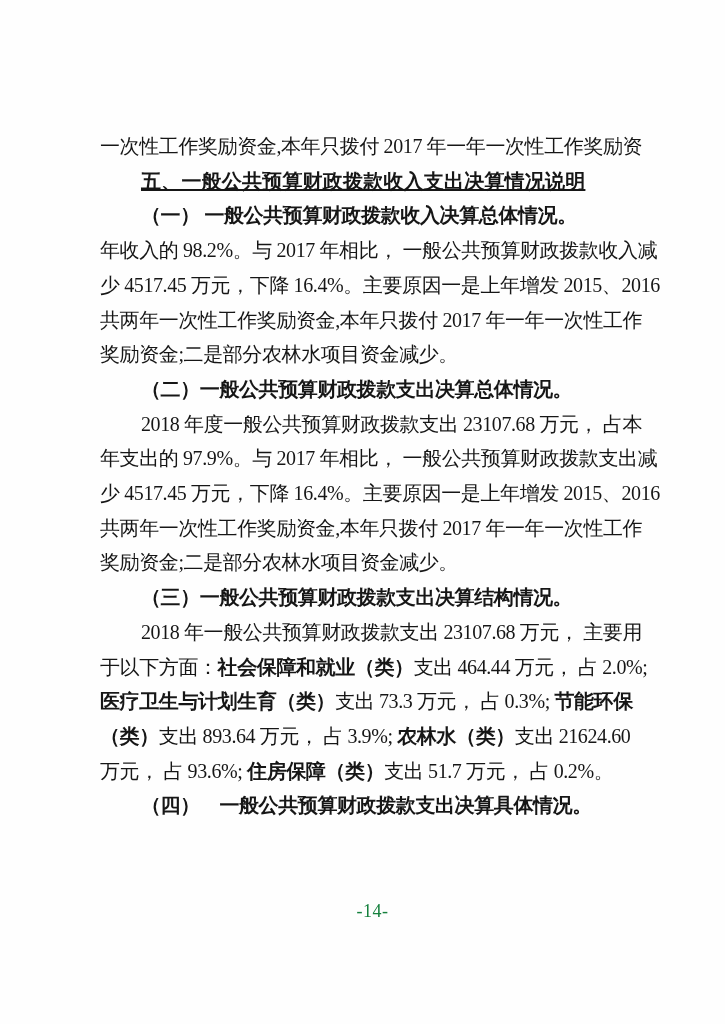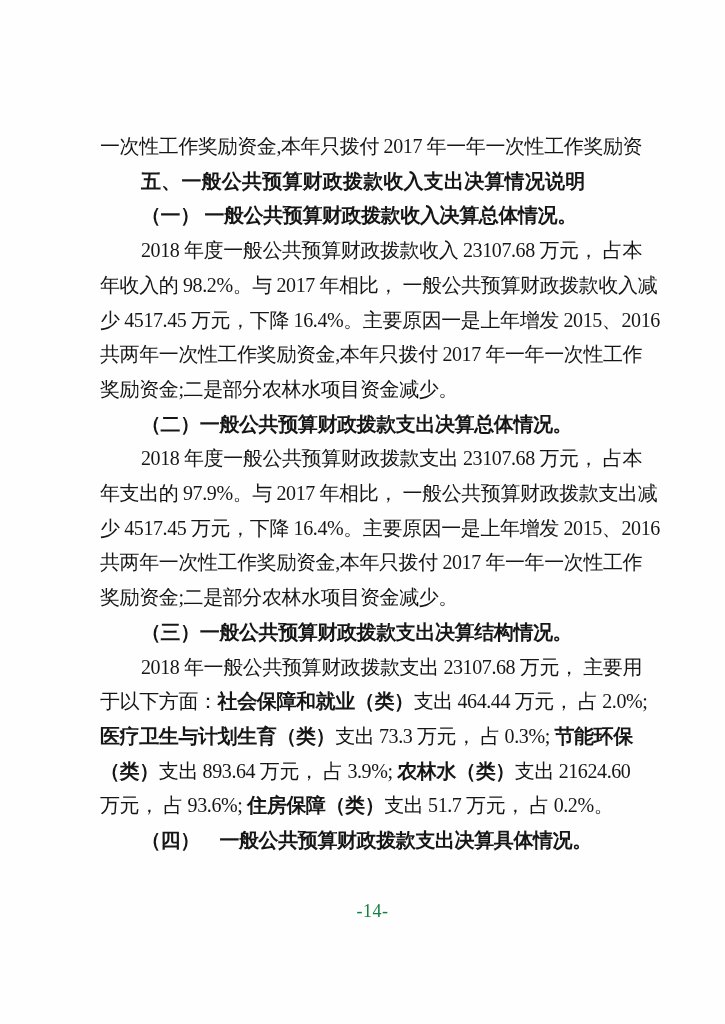--- a/index.html
+++ b/index.html
@@ -27,20 +27,21 @@
     font-size: 20px;
     line-height: 34.7px;
     letter-spacing: -0.4px;
     white-space: nowrap;
   }
   .indent { text-indent: 41px; }
   .h1 .seg {
     font-weight: 700;
     font-family: "Liberation Sans", sans-serif;
     letter-spacing: 0.2px;
+    text-decoration: underline;
   }
   .h2 .seg {
     font-weight: 700;
   }
   .seg.b {
     font-weight: 700;
     font-family: Liberation Serif, serif;
   }
   .page-number {
     position: absolute;
@@ -58,21 +59,20 @@
 
 <div class="page">
   <div class="content">
 
     <p class="line"><span class="seg">一次性工作奖励资金,本年只拨付 2017 年一年一次性工作奖励资</span></p>
 
     <p class="line h1 indent"><span class="seg">五、一般公共预算财政拨款收入支出决算情况说明</span></p>
 
     <p class="line h2 indent"><span class="seg">（一） 一般公共预算财政拨款收入决算总体情况。</span></p>
 
-    <p class="line indent"><span class="seg">2018 年度一般公共预算财政拨款收入 23107.68 万元， 占本</span></p>
     <p class="line"><span class="seg">年收入的 98.2%。与 2017 年相比， 一般公共预算财政拨款收入减</span></p>
     <p class="line"><span class="seg">少 4517.45 万元，下降 16.4%。主要原因一是上年增发 2015、2016</span></p>
     <p class="line"><span class="seg">共两年一次性工作奖励资金,本年只拨付 2017 年一年一次性工作</span></p>
     <p class="line"><span class="seg">奖励资金;二是部分农林水项目资金减少。</span></p>
 
     <p class="line h2 indent"><span class="seg">（二）一般公共预算财政拨款支出决算总体情况。</span></p>
 
     <p class="line indent"><span class="seg">2018 年度一般公共预算财政拨款支出 23107.68 万元， 占本</span></p>
     <p class="line"><span class="seg">年支出的 97.9%。与 2017 年相比， 一般公共预算财政拨款支出减</span></p>
     <p class="line"><span class="seg">少 4517.45 万元，下降 16.4%。主要原因一是上年增发 2015、2016</span></p>

